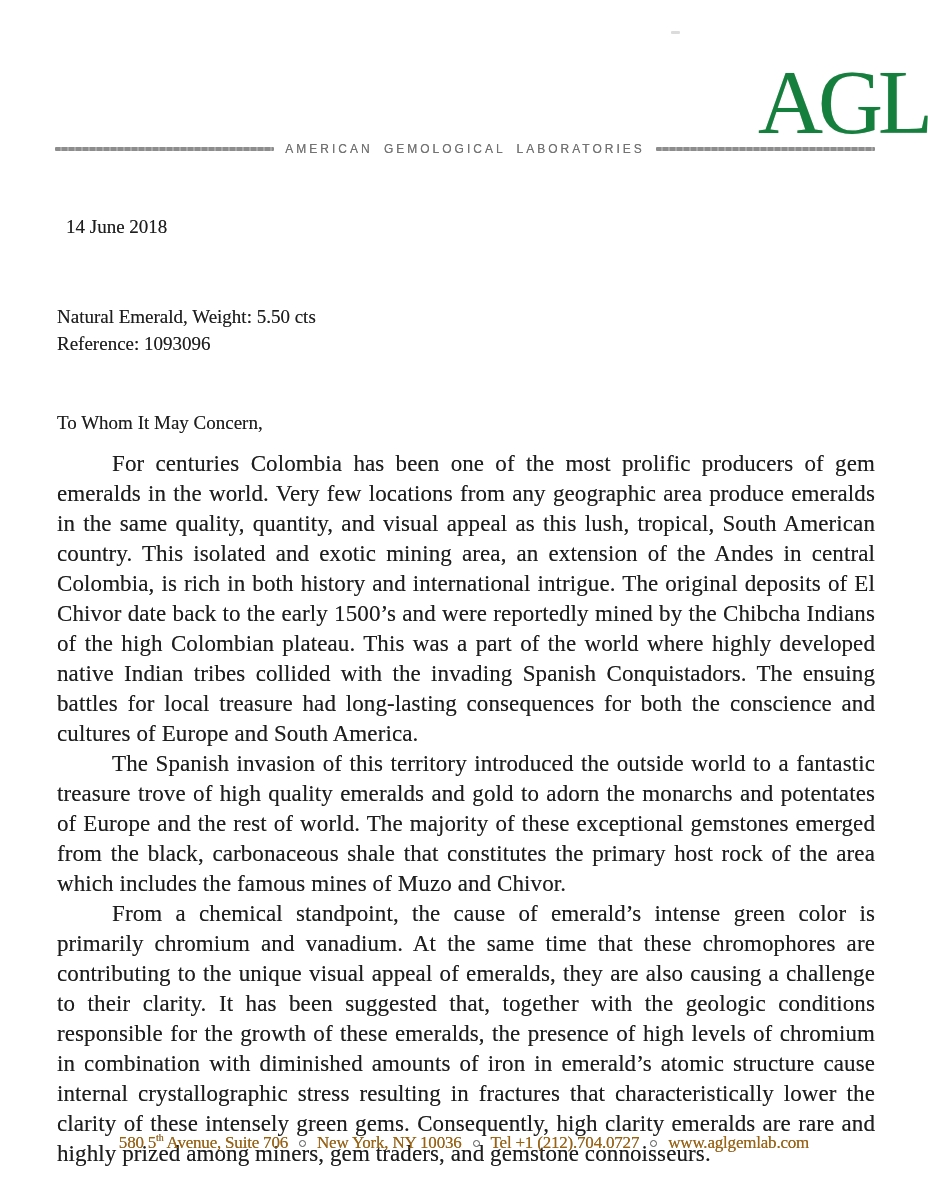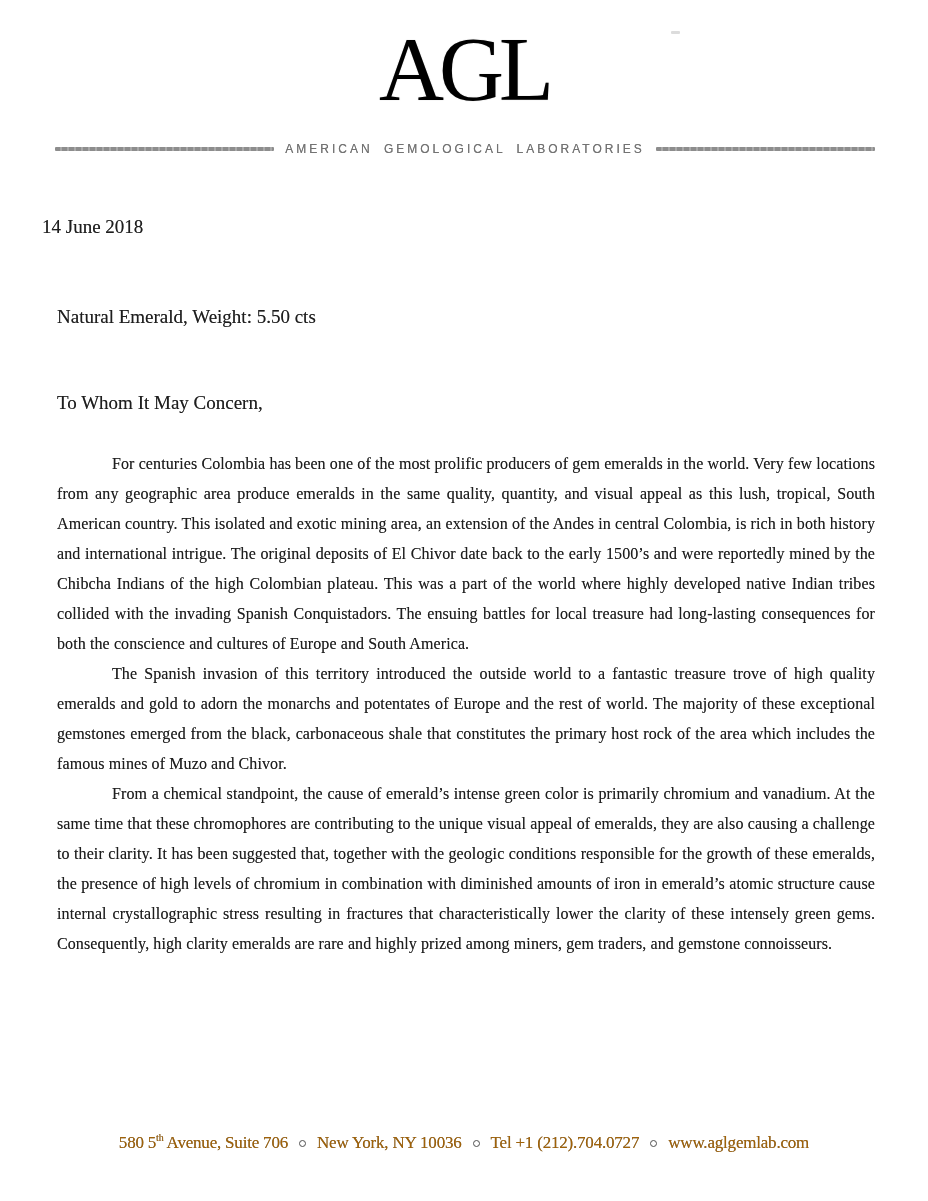--- a/index.html
+++ b/index.html
@@ -13,25 +13,25 @@
   }
 
   
   .artifact-dash {
     position:absolute; left:671px; top:31px;
     width:9px; height:3px; background:#dcdcdc; border-radius:1px;
   }
 
   
   .logo {
-    position:absolute; top:25px; left:0; width:100%;
-    text-align:center;
+    position:absolute; top:58px; left:0; width:100%;
+    text-align:right;
     font-size:90px; line-height:1;
     letter-spacing:-5px;
-    color:#000000;
+    color:#15803d;
     text-shadow:0 0 1px rgba(140,140,140,.65);
   }
   .org-row {
     position:absolute; top:137px; left:55px; right:53px;
     display:flex; align-items:center; height:24px;
   }
   .rule {
     flex:1 1 auto; height:4px; border-radius:1px;
     background:repeating-linear-gradient(90deg,#8d8d8d 0 5px,#a9a9a9 5px 7px);
   }
@@ -39,34 +39,34 @@
     flex:0 0 auto; margin:0 11px;
     font-family:"Liberation Sans",sans-serif;
     font-size:12px; letter-spacing:3px; word-spacing:5px;
     color:#737373; white-space:nowrap;
     text-shadow:0 0 0.5px rgba(60,60,60,.6);
   }
 
   
   .scan-text { text-shadow:0 0 0.4px rgba(0,0,0,.5); }
   .date {
-    position:absolute; top:216px; left:42px;
+    position:absolute; top:216px; left:66px;
     font-size:19px;
   }
   .subject {
     position:absolute; top:303px; left:57px;
     font-size:19px; line-height:27px;font-family:Liberation Serif, serif;
   }
   .salutation {
-    position:absolute; top:392px; left:57px;
+    position:absolute; top:412px; left:57px;
     font-size:19px;
   }
   .letter-body {
     position:absolute; top:449px; left:57px; width:818px;
-    font-size:16px; line-height:30px;
+    font-size:23px; line-height:30px;
     text-align:justify; text-justify:inter-word;
     letter-spacing:0.1px;
   }
   .letter-body p { margin:0; text-indent:55px; }
 
   
   .footer {
     position:absolute; top:1133px; left:0; width:100%;
     text-align:center;
     font-size:17px; color:#a16207;
@@ -93,20 +93,21 @@
   <div class="org-row">
     <span class="rule"></span>
     <span class="org-name">AMERICAN GEMOLOGICAL LABORATORIES</span>
     <span class="rule"></span>
   </div>
 
   <div class="date scan-text">14 June 2018</div>
 
   <div class="subject scan-text">
     <div>Natural Emerald, Weight: 5.50 cts</div>
+    <div>Reference: 1093096</div>
   </div>
 
   <div class="salutation scan-text">To Whom It May Concern,</div>
 
   <div class="letter-body scan-text">
     <p>For centuries Colombia has been one of the most prolific producers of gem emeralds in the world. Very few locations from any geographic area produce emeralds in the same quality, quantity, and visual appeal as this lush, tropical, South American country. This isolated and exotic mining area, an extension of the Andes in central Colombia, is rich in both history and international intrigue. The original deposits of El Chivor date back to the early 1500’s and were reportedly mined by the Chibcha Indians of the high Colombian plateau. This was a part of the world where highly developed native Indian tribes collided with the invading Spanish Conquistadors. The ensuing battles for local treasure had long-lasting consequences for both the conscience and cultures of Europe and South America.</p>
     <p>The Spanish invasion of this territory introduced the outside world to a fantastic treasure trove of high quality emeralds and gold to adorn the monarchs and potentates of Europe and the rest of world. The majority of these exceptional gemstones emerged from the black, carbonaceous shale that constitutes the primary host rock of the area which includes the famous mines of Muzo and Chivor.</p>
     <p>From a chemical standpoint, the cause of emerald’s intense green color is primarily chromium and vanadium. At the same time that these chromophores are contributing to the unique visual appeal of emeralds, they are also causing a challenge to their clarity. It has been suggested that, together with the geologic conditions responsible for the growth of these emeralds, the presence of high levels of chromium in combination with diminished amounts of iron in emerald’s atomic structure cause internal crystallographic stress resulting in fractures that characteristically lower the clarity of these intensely green gems. Consequently, high clarity emeralds are rare and highly prized among miners, gem traders, and gemstone connoisseurs.</p>
   </div>
 

